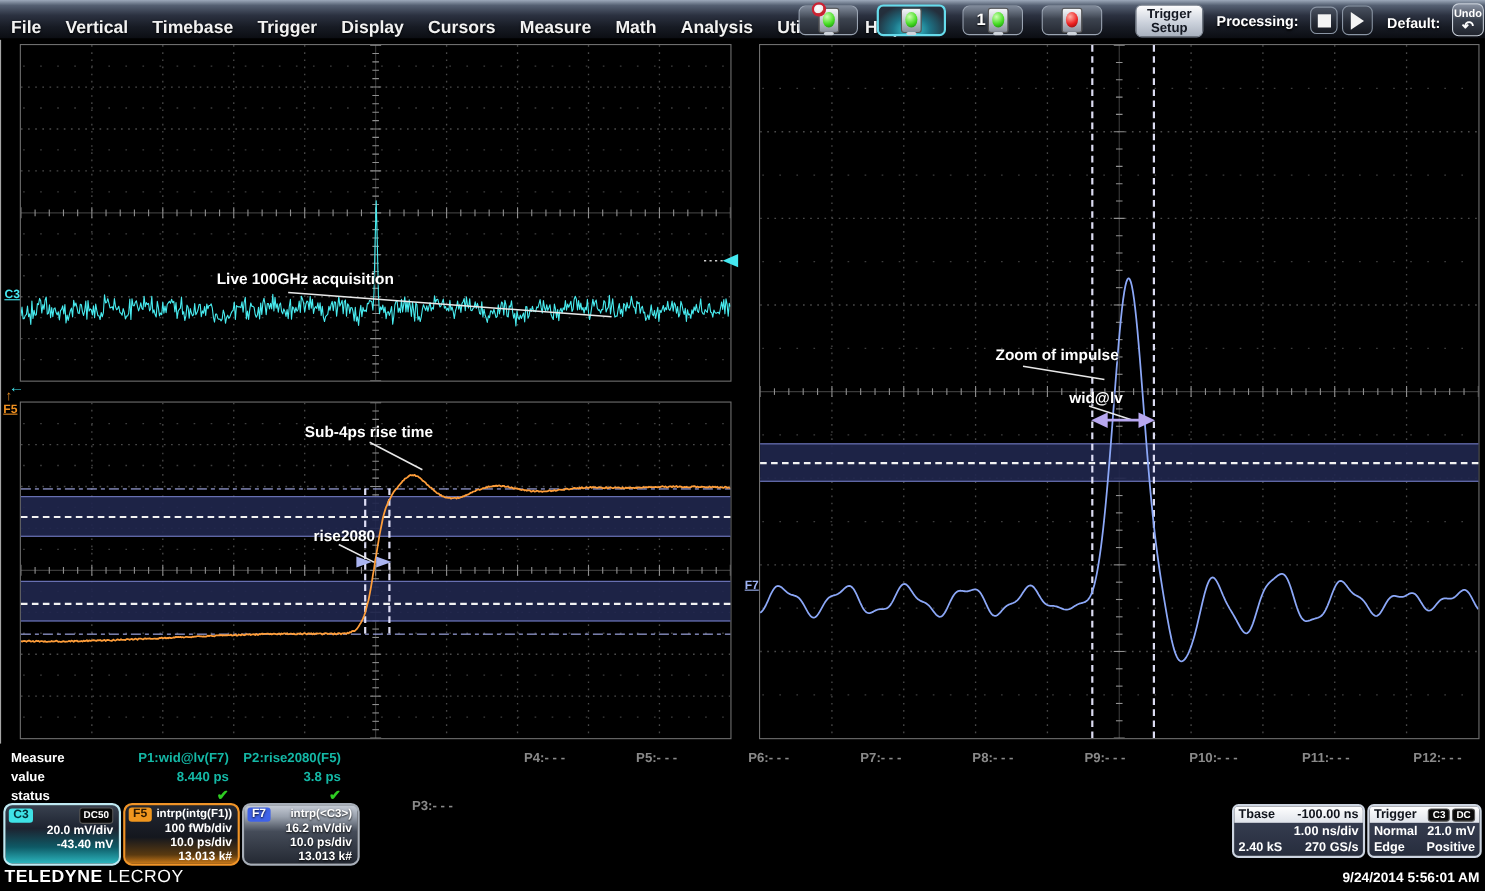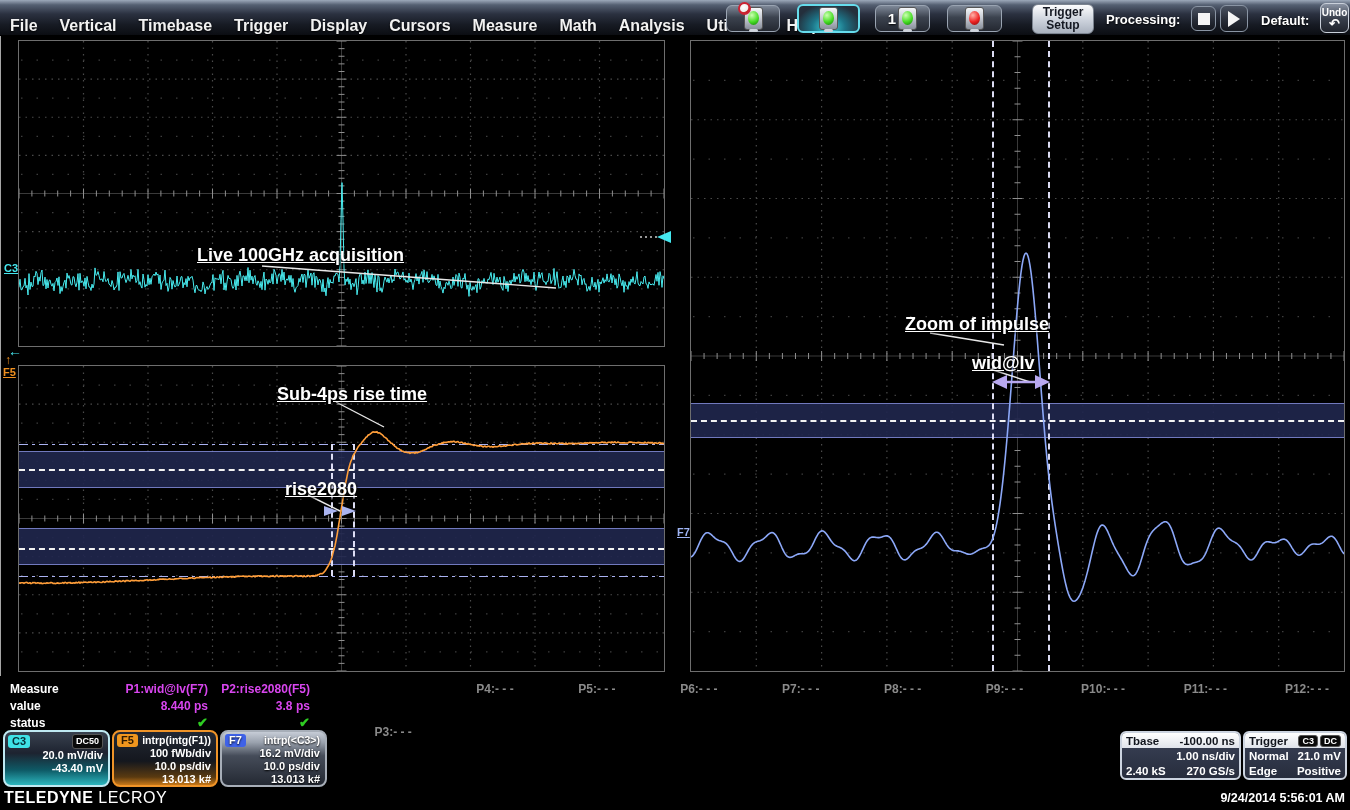--- a/index.html
+++ b/index.html
@@ -37,30 +37,30 @@
 
   
   .gpanel { position:absolute; background:#000; border:1px solid #6e6e6e; }
   .gpanel svg { position:absolute; left:0; top:0; }
   .band { position:absolute; left:0; right:0; background:#20264d; border-top:1px solid #7b84cf; border-bottom:1px solid #7b84cf; opacity:.92; }
   .dash-white { position:absolute; left:0; right:0; height:0; border-top:2px dashed #f2f2f2; }
   .dashdot { position:absolute; left:0; right:0; height:3px;
     background:repeating-linear-gradient(90deg,#aab2f2 0 9px,transparent 9px 13px,#aab2f2 13px 16px,transparent 16px 20px);
     background-size:20px 2px; background-repeat:repeat-x; background-position:0 1px; height:2px; }
   .vcursor { position:absolute; width:0; border-left:2px dashed #e8e8ff; opacity:.95; }
-  .anno { position:absolute; color:#fff; font-size:18px; font-weight:700; text-decoration:underline;
+  .anno { position:absolute; color:#fff; font-size:14px; font-weight:700; 
     text-shadow:1px 1px 2px #000; white-space:nowrap; z-index:30; }
   .side-label { position:absolute; font-size:11px; font-weight:700; z-index:30; }
   .overlay-svg { position:absolute; left:0; top:0; z-index:25; pointer-events:none; }
 
   
   .meas-rowlabel { position:absolute; left:10px; color:#fff; font-size:12px; font-weight:700; }
   .meas-col { position:absolute; width:96px; text-align:right; font-size:12px; font-weight:700; white-space:nowrap; }
   .meas-col.dim { color:#8a8a8a; }
-  .meas-col.lit { color:#d946ef; }
+  .meas-col.lit { color:#14b8a6; }
   .check { color:#2ecc22; font-size:13px; font-weight:700; }
 
   
   .desc-box { position:absolute; width:107px; height:57px; border-radius:8px; padding:2px 5px 2px 3px;
     color:#fff; font-size:11px; font-weight:700; line-height:13px; text-align:right; }
   .desc-top { display:flex; justify-content:space-between; align-items:center; }
   .chan-badge { font-size:11px; font-weight:700; padding:0 4px; border-radius:3px; }
   .desc-title { font-size:10.5px;text-align:center; }
   .box-c3 { left:3px; top:730px; border:2px solid #bfe9f2;
     background:linear-gradient(180deg,#39414f 0%,#1d2330 40%,#0e5a66 72%,#2cb6be 100%); }

